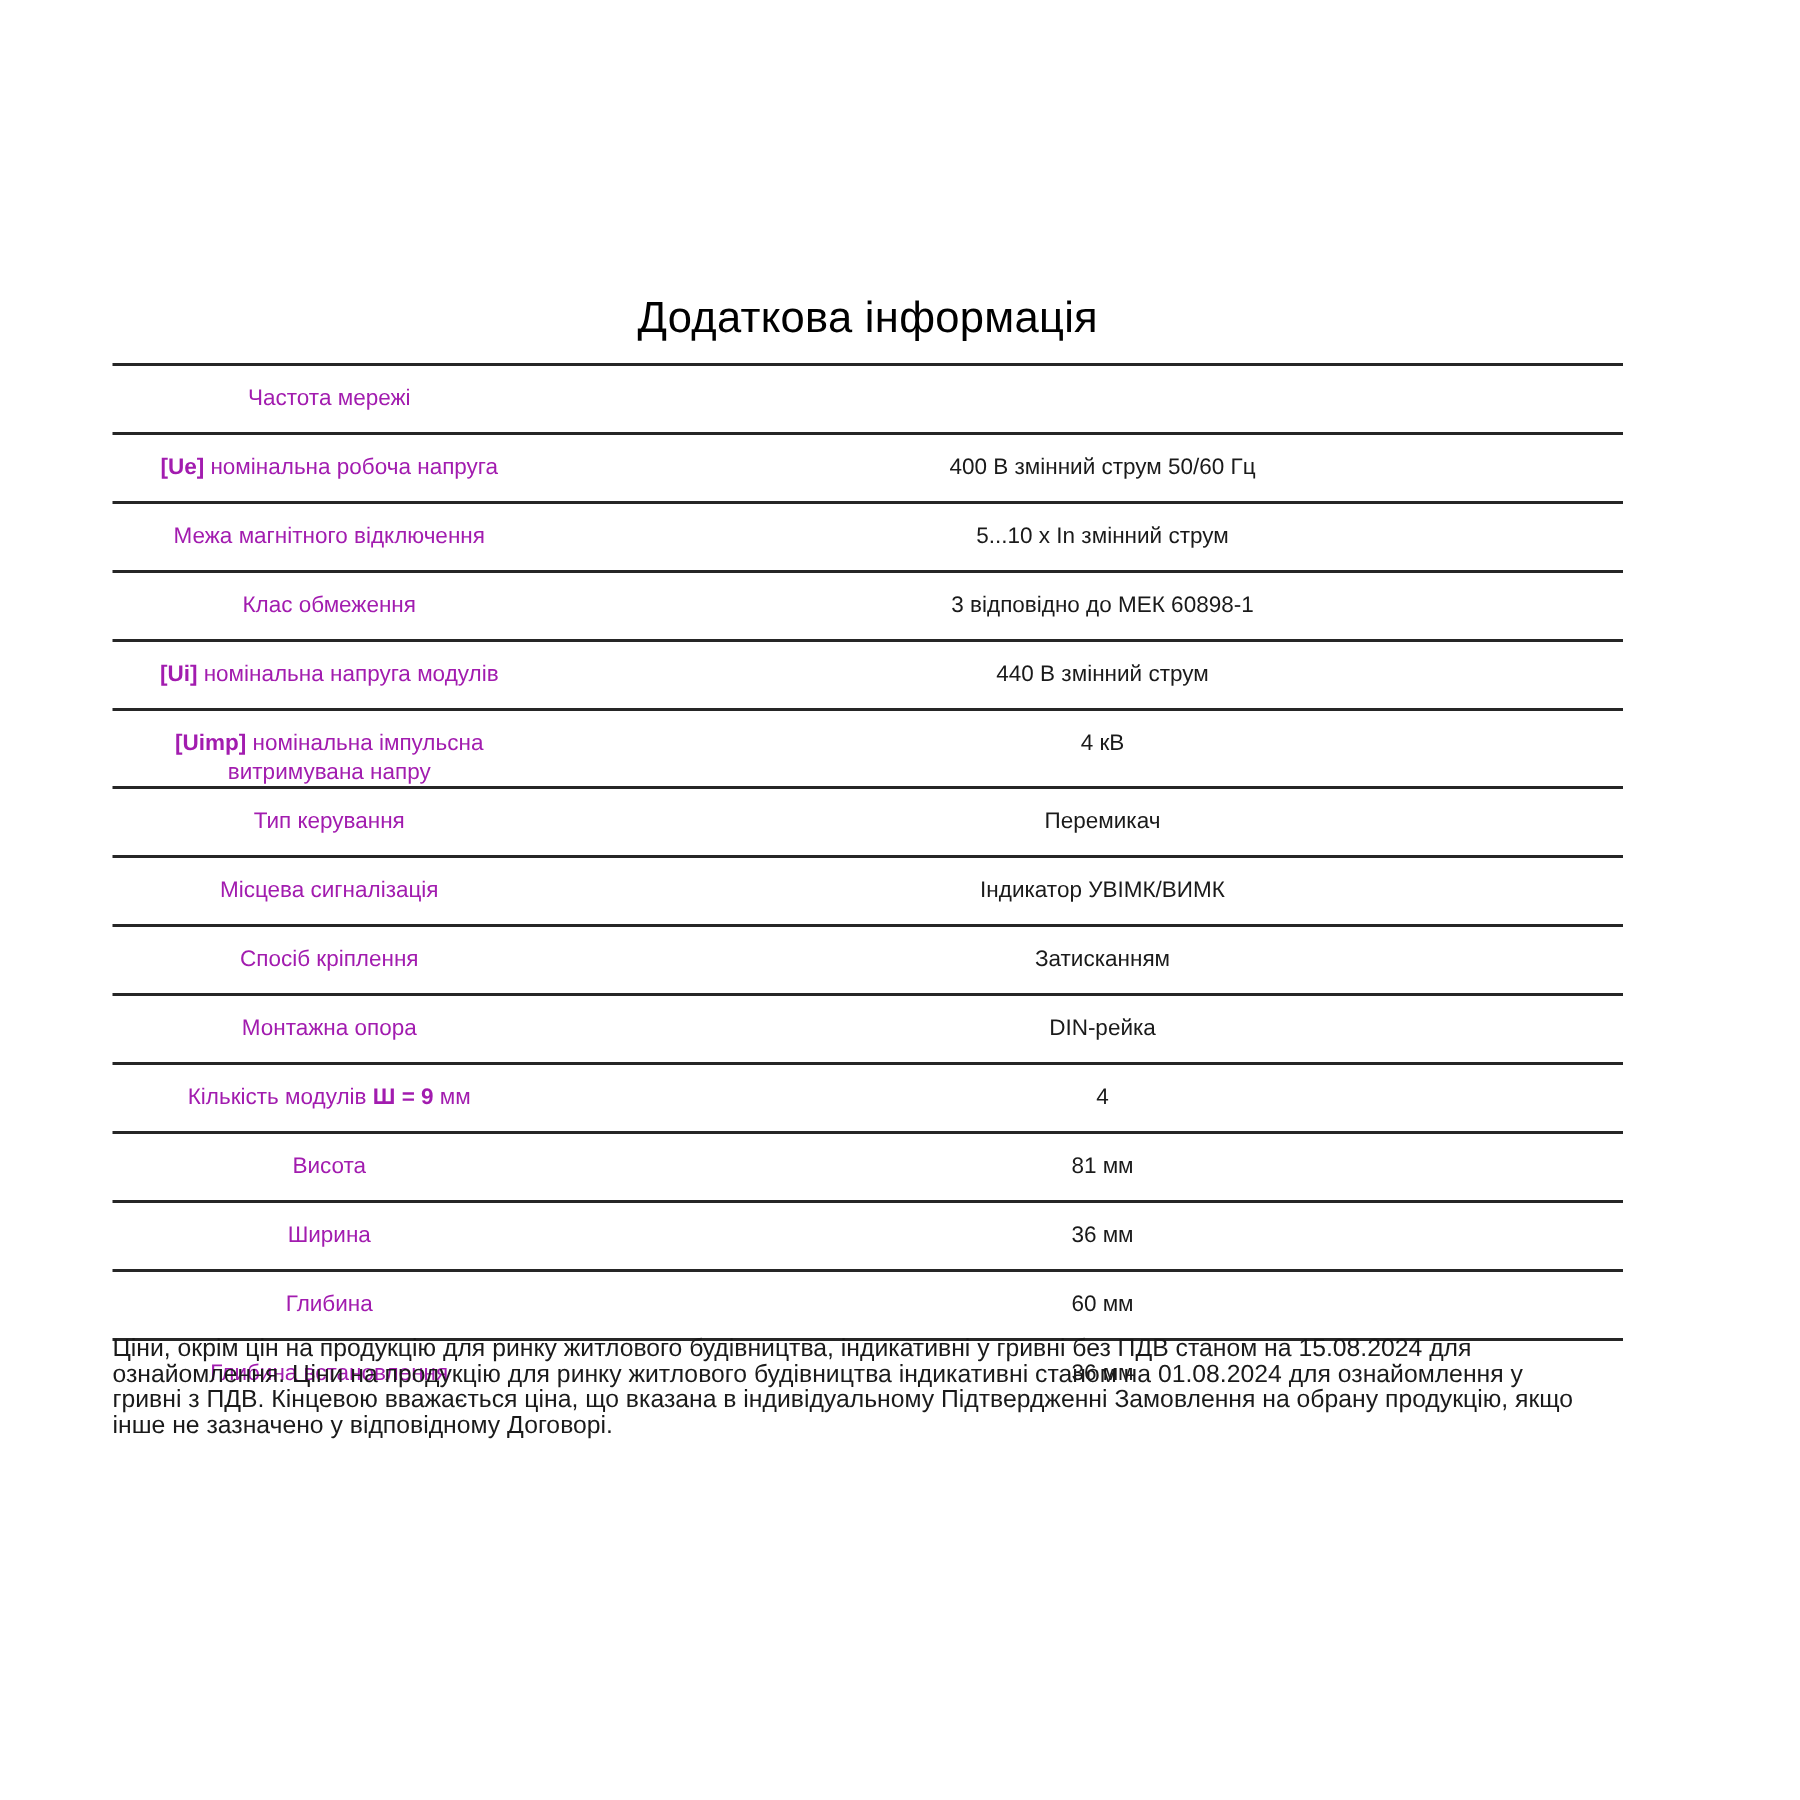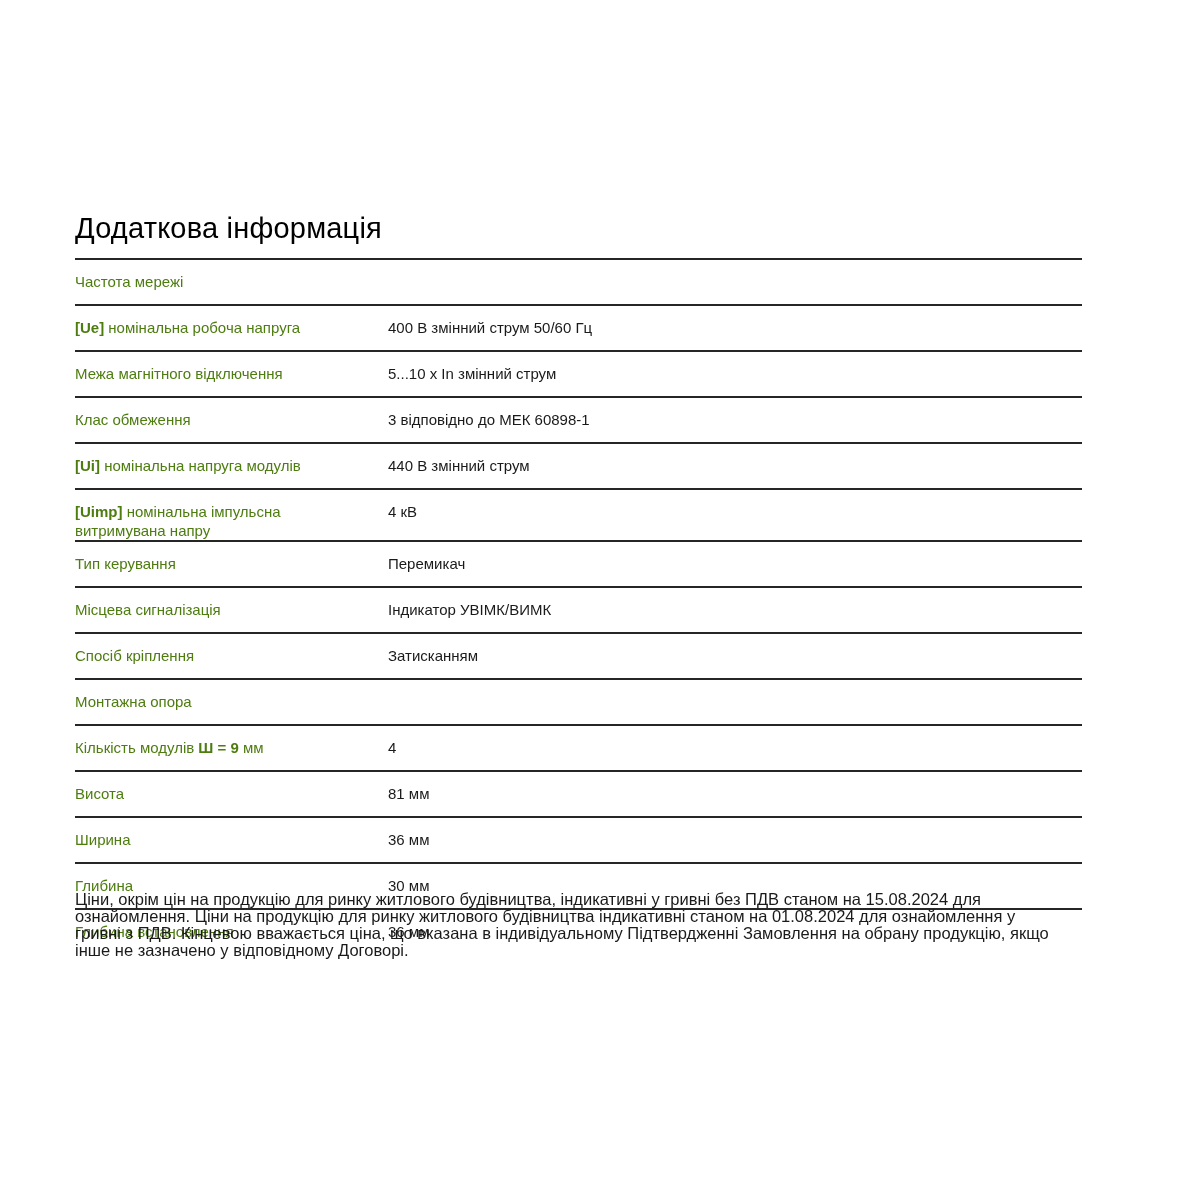--- a/index.html
+++ b/index.html
@@ -11,22 +11,23 @@
     width: 1200px;
     height: 1200px;
     position: relative;
     font-family: "Liberation Sans", sans-serif;
     color: #1a1a1a;
     overflow: hidden;
   }
   .content {
     position: absolute;
     left: 75px;
-    top: 212px;
+    top: 196px;
     width: 1007px;
+    text-align: center;
   }
   h1.page-title {
     margin: 0 0 13px 0;
     font-size: 29px;
     line-height: 33px;
     font-weight: 400;
     color: #000000;
     letter-spacing: 0.2px;
   }
   .spec-table {
@@ -39,21 +40,21 @@
     border-top: 2px solid #262626;
     min-height: 46px;
     padding-top: 12px;
   }
   .row-label {
     width: 313px;
     padding-right: 24px;
     box-sizing: border-box;
     font-size: 15px;
     line-height: 19px;
-    color: #4d7c0f;
+    color: #a21caf;
   }
   .row-value {
     flex: 1;
     font-size: 15px;
     line-height: 19px;
     color: #1a1a1a;
   }
   .seg-bold {
     font-weight: 700;
     margin-top: 47px;
@@ -114,40 +115,41 @@
     <div class="row-value">Індикатор УВІМК/ВИМК</div>
   </div>
 
   <div class="row">
     <div class="row-label"><span>Спосіб кріплення</span></div>
     <div class="row-value">Затисканням</div>
   </div>
 
   <div class="row">
     <div class="row-label"><span>Монтажна опора</span></div>
+    <div class="row-value">DIN-рейка</div>
   </div>
 
   <div class="row">
     <div class="row-label"><span>Кількість модулів </span><span class="seg-bold">Ш = 9</span><span> мм</span></div>
     <div class="row-value">4</div>
   </div>
 
   <div class="row">
     <div class="row-label"><span>Висота</span></div>
     <div class="row-value">81 мм</div>
   </div>
 
   <div class="row">
     <div class="row-label"><span>Ширина</span></div>
     <div class="row-value">36 мм</div>
   </div>
 
   <div class="row">
     <div class="row-label"><span>Глибина</span></div>
-    <div class="row-value">30 мм</div>
+    <div class="row-value">60 мм</div>
   </div>
 
   <div class="row">
     <div class="row-label"><span>Глибина встановлення</span></div>
     <div class="row-value">36 мм</div>
   </div>
 </div>
 </div>
 
 <p class="footer-disclaimer">Ціни, окрім цін на продукцію для ринку житлового будівництва, індикативні у гривні без ПДВ станом на 15.08.2024 для

